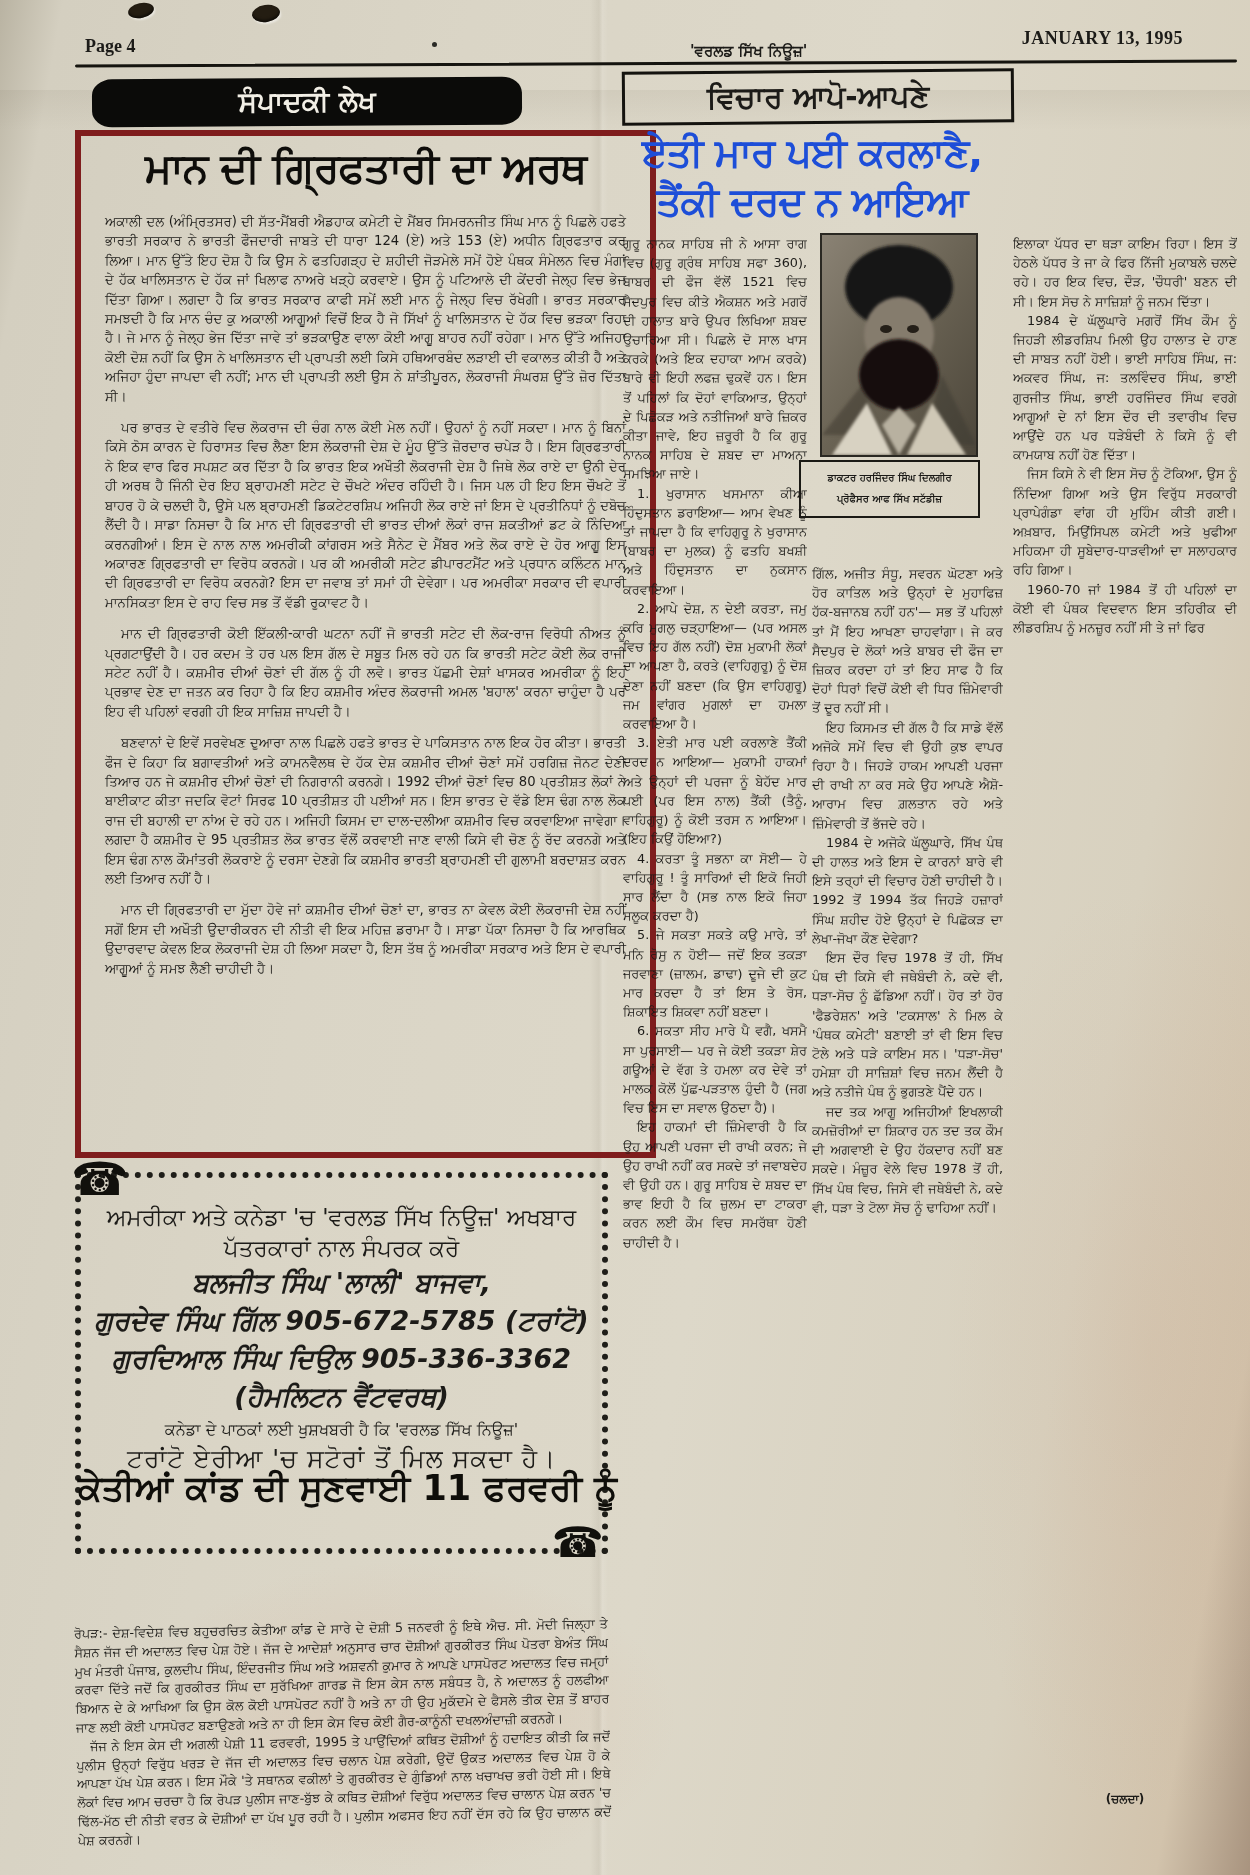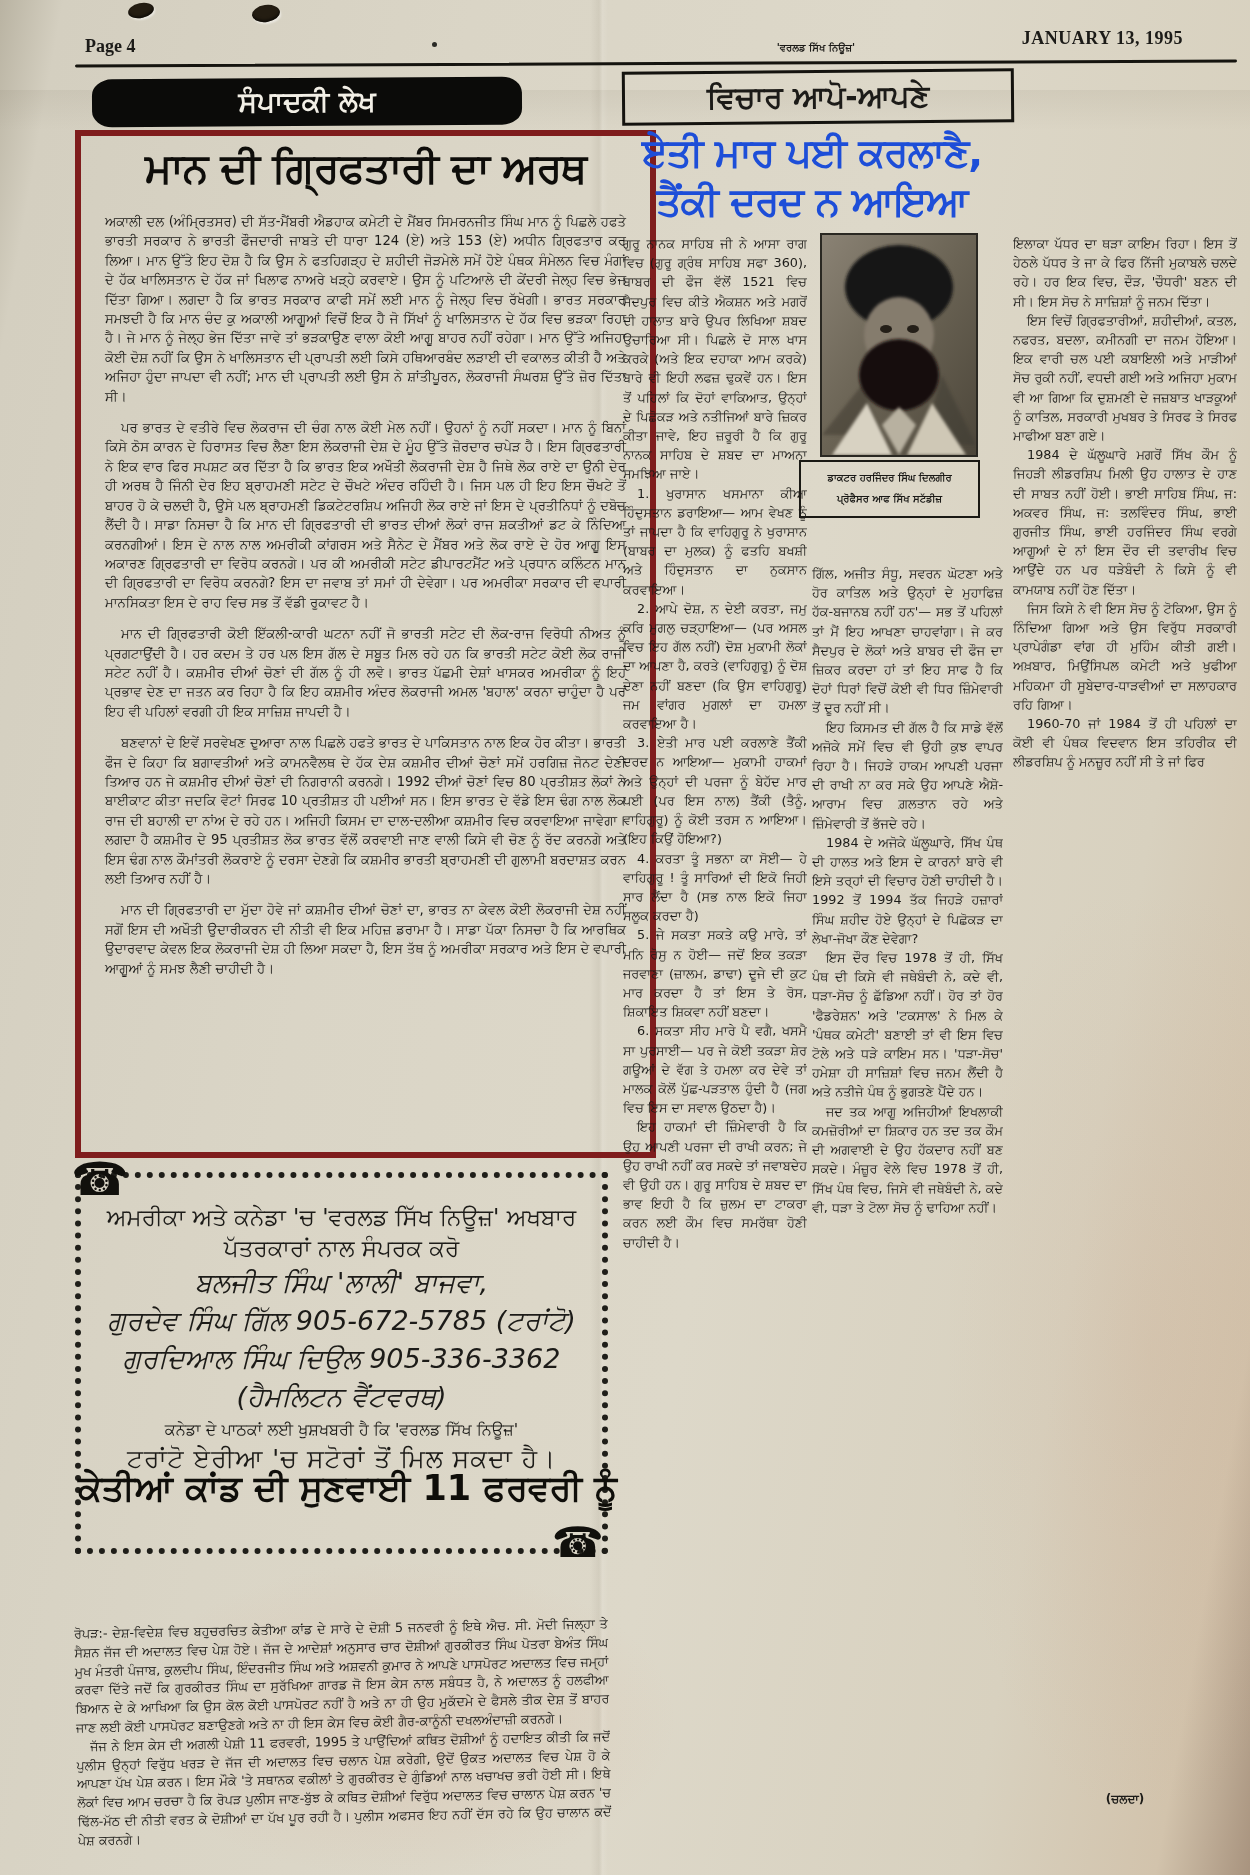--- a/index.html
+++ b/index.html
@@ -15,41 +15,41 @@
   #crease{left:590px;top:0;width:18px;height:1875px;background:linear-gradient(90deg,rgba(0,0,0,0) 0,rgba(90,80,60,.08) 50%,rgba(255,255,255,.10) 70%,rgba(0,0,0,0) 100%);}
   #topwarp{left:0;top:90px;width:1250px;height:40px;background:linear-gradient(180deg,rgba(120,110,90,.10),rgba(120,110,90,0));}
 
   .hole{position:absolute;background:#241d12;border-radius:50%;box-shadow:1px 2px 2px rgba(255,255,255,.5), inset 0 -2px 3px rgba(0,0,0,.6);}
   #hole1{left:128px;top:3px;width:26px;height:15px;transform:rotate(-12deg);}
   #hole2{left:252px;top:5px;width:28px;height:17px;transform:rotate(-8deg);}
   #speck{left:432px;top:42px;width:5px;height:5px;background:#2a2a26;border-radius:50%;position:absolute;}
 
   
   .pageLabel{position:absolute;left:85px;top:36px;font-family:"Liberation Serif",serif;font-weight:bold;font-size:18px;}
-  .masthead{position:absolute;left:655px;top:42px;width:200px;text-align:right;font-weight:bold;font-size:10px;}
+  .masthead{position:absolute;left:690px;top:42px;width:200px;text-align:left;font-weight:bold;font-size:15px;}
   .dateLabel{position:absolute;left:955px;top:28px;width:228px;text-align:right;font-family:"Liberation Serif",serif;font-weight:bold;font-size:18px;letter-spacing:.5px;}
   .rule{position:absolute;left:75px;top:62px;width:1162px;height:3px;background:#15140f;border-radius:2px;transform:rotate(-.25deg);}
 
   
   .banner{position:absolute;left:92px;top:78px;width:430px;height:48px;background:#0b0b09;border-radius:20px/16px;
     color:#f2efe6;font-size:28px;font-weight:bold;text-align:center;line-height:48px;transform:rotate(-.4deg);}
   .edbox{position:absolute;left:75px;top:130px;width:581px;height:1028px;border:6px solid #7f1d1d;box-sizing:border-box;overflow:hidden;}
   .edhead{margin:8px 6px 4px 6px;text-align:center;font-size:41px;font-weight:bold;color:#0e0d0a;letter-spacing:-1px;white-space:nowrap;}
   .edbody{padding:4px 12px;font-size:13.2px;line-height:19.4px;text-align:justify;height:920px;overflow:hidden;}
   .edbody p{margin:12px;text-indent:16px;}
   .edbody p:first-child{text-indent:0;}
 
   
   .adbox{position:absolute;left:75px;top:1172px;width:533px;height:382px;border:6px dotted #1f1e19;box-sizing:border-box;}
   .adphone{position:absolute;font-size:46px;line-height:1;color:#11100c;}
   #phoneTop{left:-10px;top:-22px;}
   #phoneBottom{right:-2px;bottom:-16px;font-size:42px;}
   .adcontent{padding-top:24px;text-align:center;}
   .adline{font-size:23px;line-height:31px;}
-  .adname{font-size:27px;line-height:38px;font-weight:normal;font-style:italic;}
+  .adname{font-size:27px;line-height:38px;font-weight:bold;font-style:italic;}
   .adnote{font-size:16px;line-height:24px;margin-top:2px;}
   .adlast{font-size:25px;line-height:33px;letter-spacing:1px;}
 
   
   .courthead{position:absolute;left:78px;top:1468px;width:545px;font-size:35px;font-weight:bold;white-space:nowrap;color:#0f0e0a;}
   .courtbody{position:absolute;left:76px;top:1620px;width:534px;height:232px;font-size:12.8px;line-height:18.8px;text-align:justify;overflow:hidden;transform:rotate(-1.1deg);}
   .courtbody p{margin:0;text-indent:14px;}
   .courtbody p:first-child{text-indent:0;}
 
   
@@ -167,18 +167,17 @@
   </div>
 <div class="opcol" id="col2">
     <p>ਗਿੱਲ, ਅਜੀਤ ਸੰਧੂ, ਸਵਰਨ ਘੋਟਣਾ ਅਤੇ ਹੋਰ ਕਾਤਿਲ ਅਤੇ ਉਨ੍ਹਾਂ ਦੇ ਮੁਹਾਫਿਜ਼ ਹੱਕ-ਬਜਾਨਬ ਨਹੀਂ ਹਨ'— ਸਭ ਤੋਂ ਪਹਿਲਾਂ ਤਾਂ ਮੈਂ ਇਹ ਆਖਣਾ ਚਾਹਵਾਂਗਾ। ਜੇ ਕਰ ਸੈਦਪੁਰ ਦੇ ਲੋਕਾਂ ਅਤੇ ਬਾਬਰ ਦੀ ਫੌਜ ਦਾ ਜ਼ਿਕਰ ਕਰਦਾ ਹਾਂ ਤਾਂ ਇਹ ਸਾਫ ਹੈ ਕਿ ਦੋਹਾਂ ਧਿਰਾਂ ਵਿਚੋਂ ਕੋਈ ਵੀ ਧਿਰ ਜ਼ਿੰਮੇਵਾਰੀ ਤੋਂ ਦੂਰ ਨਹੀਂ ਸੀ।</p>
     <p>ਇਹ ਕਿਸਮਤ ਦੀ ਗੱਲ ਹੈ ਕਿ ਸਾਡੇ ਵੱਲੋਂ ਅਜੋਕੇ ਸਮੇਂ ਵਿਚ ਵੀ ਉਹੀ ਕੁਝ ਵਾਪਰ ਰਿਹਾ ਹੈ। ਜਿਹੜੇ ਹਾਕਮ ਆਪਣੀ ਪਰਜਾ ਦੀ ਰਾਖੀ ਨਾ ਕਰ ਸਕੇ ਉਹ ਆਪਣੇ ਐਸ਼ੋ-ਆਰਾਮ ਵਿਚ ਗ਼ਲਤਾਨ ਰਹੇ ਅਤੇ ਜ਼ਿੰਮੇਵਾਰੀ ਤੋਂ ਭੱਜਦੇ ਰਹੇ।</p>
     <p>1984 ਦੇ ਅਜੋਕੇ ਘੱਲੂਘਾਰੇ, ਸਿੱਖ ਪੰਥ ਦੀ ਹਾਲਤ ਅਤੇ ਇਸ ਦੇ ਕਾਰਨਾਂ ਬਾਰੇ ਵੀ ਇਸੇ ਤਰ੍ਹਾਂ ਦੀ ਵਿਚਾਰ ਹੋਣੀ ਚਾਹੀਦੀ ਹੈ। 1992 ਤੋਂ 1994 ਤੱਕ ਜਿਹੜੇ ਹਜ਼ਾਰਾਂ ਸਿੰਘ ਸ਼ਹੀਦ ਹੋਏ ਉਨ੍ਹਾਂ ਦੇ ਪਿਛੋਕੜ ਦਾ ਲੇਖਾ-ਜੋਖਾ ਕੌਣ ਦੇਵੇਗਾ?</p>
     <p>ਇਸ ਦੌਰ ਵਿਚ 1978 ਤੋਂ ਹੀ, ਸਿੱਖ ਪੰਥ ਦੀ ਕਿਸੇ ਵੀ ਜਥੇਬੰਦੀ ਨੇ, ਕਦੇ ਵੀ, ਧੜਾ-ਸੋਚ ਨੂੰ ਛੱਡਿਆ ਨਹੀਂ। ਹੋਰ ਤਾਂ ਹੋਰ 'ਫੈਡਰੇਸ਼ਨ' ਅਤੇ 'ਟਕਸਾਲ' ਨੇ ਮਿਲ ਕੇ 'ਪੰਥਕ ਕਮੇਟੀ' ਬਣਾਈ ਤਾਂ ਵੀ ਇਸ ਵਿਚ ਟੋਲੇ ਅਤੇ ਧੜੇ ਕਾਇਮ ਸਨ। 'ਧੜਾ-ਸੋਚ' ਹਮੇਸ਼ਾ ਹੀ ਸਾਜ਼ਿਸ਼ਾਂ ਵਿਚ ਜਨਮ ਲੈਂਦੀ ਹੈ ਅਤੇ ਨਤੀਜੇ ਪੰਥ ਨੂੰ ਭੁਗਤਣੇ ਪੈਂਦੇ ਹਨ।</p>
     <p>ਜਦ ਤਕ ਆਗੂ ਅਜਿਹੀਆਂ ਇਖਲਾਕੀ ਕਮਜ਼ੋਰੀਆਂ ਦਾ ਸ਼ਿਕਾਰ ਹਨ ਤਦ ਤਕ ਕੌਮ ਦੀ ਅਗਵਾਈ ਦੇ ਉਹ ਹੱਕਦਾਰ ਨਹੀਂ ਬਣ ਸਕਦੇ। ਮੰਜ਼ੂਰ ਵੇਲੇ ਵਿਚ 1978 ਤੋਂ ਹੀ, ਸਿੱਖ ਪੰਥ ਵਿਚ, ਜਿਸੇ ਵੀ ਜਥੇਬੰਦੀ ਨੇ, ਕਦੇ ਵੀ, ਧੜਾ ਤੇ ਟੋਲਾ ਸੋਚ ਨੂੰ ਢਾਹਿਆ ਨਹੀਂ।</p>
   </div>
 <div class="opcol" id="col3">
     <p>ਇਲਾਕਾ ਪੱਧਰ ਦਾ ਥੜਾ ਕਾਇਮ ਰਿਹਾ। ਇਸ ਤੋਂ ਹੇਠਲੇ ਪੱਧਰ ਤੇ ਜਾ ਕੇ ਫਿਰ ਨਿੱਜੀ ਮੁਕਾਬਲੇ ਚਲਦੇ ਰਹੇ। ਹਰ ਇਕ ਵਿਚ, ਦੌੜ, 'ਚੌਧਰੀ' ਬਣਨ ਦੀ ਸੀ। ਇਸ ਸੋਚ ਨੇ ਸਾਜ਼ਿਸ਼ਾਂ ਨੂੰ ਜਨਮ ਦਿੱਤਾ।</p>
-    <p>ਇਸ ਵਿਚੋਂ ਗ੍ਰਿਫਤਾਰੀਆਂ, ਸ਼ਹੀਦੀਆਂ, ਕਤਲ, ਨਫਰਤ, ਬਦਲਾ, ਕਮੀਨਗੀ ਦਾ ਜਨਮ ਹੋਇਆ। ਇਕ ਵਾਰੀ ਚਲ ਪਈ ਕਬਾਇਲੀ ਅਤੇ ਮਾੜੀਆਂ ਸੋਚ ਰੁਕੀ ਨਹੀਂ, ਵਧਦੀ ਗਈ ਅਤੇ ਅਜਿਹਾ ਮੁਕਾਮ ਵੀ ਆ ਗਿਆ ਕਿ ਦੁਸ਼ਮਣੀ ਦੇ ਜਜ਼ਬਾਤ ਖਾੜਕੂਆਂ ਨੂੰ ਕਾਤਿਲ, ਸਰਕਾਰੀ ਮੁਖਬਰ ਤੇ ਸਿਰਫ ਤੇ ਸਿਰਫ ਮਾਫੀਆ ਬਣਾ ਗਏ।</p>
     <p>1984 ਦੇ ਘੱਲੂਘਾਰੇ ਮਗਰੋਂ ਸਿੱਖ ਕੌਮ ਨੂੰ ਜਿਹੜੀ ਲੀਡਰਸ਼ਿਪ ਮਿਲੀ ਉਹ ਹਾਲਾਤ ਦੇ ਹਾਣ ਦੀ ਸਾਬਤ ਨਹੀਂ ਹੋਈ। ਭਾਈ ਸਾਹਿਬ ਸਿੰਘ, ਜ: ਅਕਵਰ ਸਿੰਘ, ਜ: ਤਲਵਿੰਦਰ ਸਿੰਘ, ਭਾਈ ਗੁਰਜੀਤ ਸਿੰਘ, ਭਾਈ ਹਰਜਿੰਦਰ ਸਿੰਘ ਵਰਗੇ ਆਗੂਆਂ ਦੇ ਨਾਂ ਇਸ ਦੌਰ ਦੀ ਤਵਾਰੀਖ ਵਿਚ ਆਉਂਦੇ ਹਨ ਪਰ ਧੜੇਬੰਦੀ ਨੇ ਕਿਸੇ ਨੂੰ ਵੀ ਕਾਮਯਾਬ ਨਹੀਂ ਹੋਣ ਦਿੱਤਾ।</p>
     <p>ਜਿਸ ਕਿਸੇ ਨੇ ਵੀ ਇਸ ਸੋਚ ਨੂੰ ਟੋਕਿਆ, ਉਸ ਨੂੰ ਨਿੰਦਿਆ ਗਿਆ ਅਤੇ ਉਸ ਵਿਰੁੱਧ ਸਰਕਾਰੀ ਪ੍ਰਾਪੇਗੰਡਾ ਵਾਂਗ ਹੀ ਮੁਹਿੰਮ ਕੀਤੀ ਗਈ। ਅਖ਼ਬਾਰ, ਮਿਉਂਸਿਪਲ ਕਮੇਟੀ ਅਤੇ ਖੁਫੀਆ ਮਹਿਕਮਾ ਹੀ ਸੂਬੇਦਾਰ-ਧਾੜਵੀਆਂ ਦਾ ਸਲਾਹਕਾਰ ਰਹਿ ਗਿਆ।</p>
     <p>1960-70 ਜਾਂ 1984 ਤੋਂ ਹੀ ਪਹਿਲਾਂ ਦਾ ਕੋਈ ਵੀ ਪੰਥਕ ਵਿਦਵਾਨ ਇਸ ਤਹਿਰੀਕ ਦੀ ਲੀਡਰਸ਼ਿਪ ਨੂੰ ਮਨਜ਼ੂਰ ਨਹੀਂ ਸੀ ਤੇ ਜਾਂ ਫਿਰ</p>
   </div>
 <div class="chalda">(ਚਲਦਾ)</div>
 
 </body></html>

